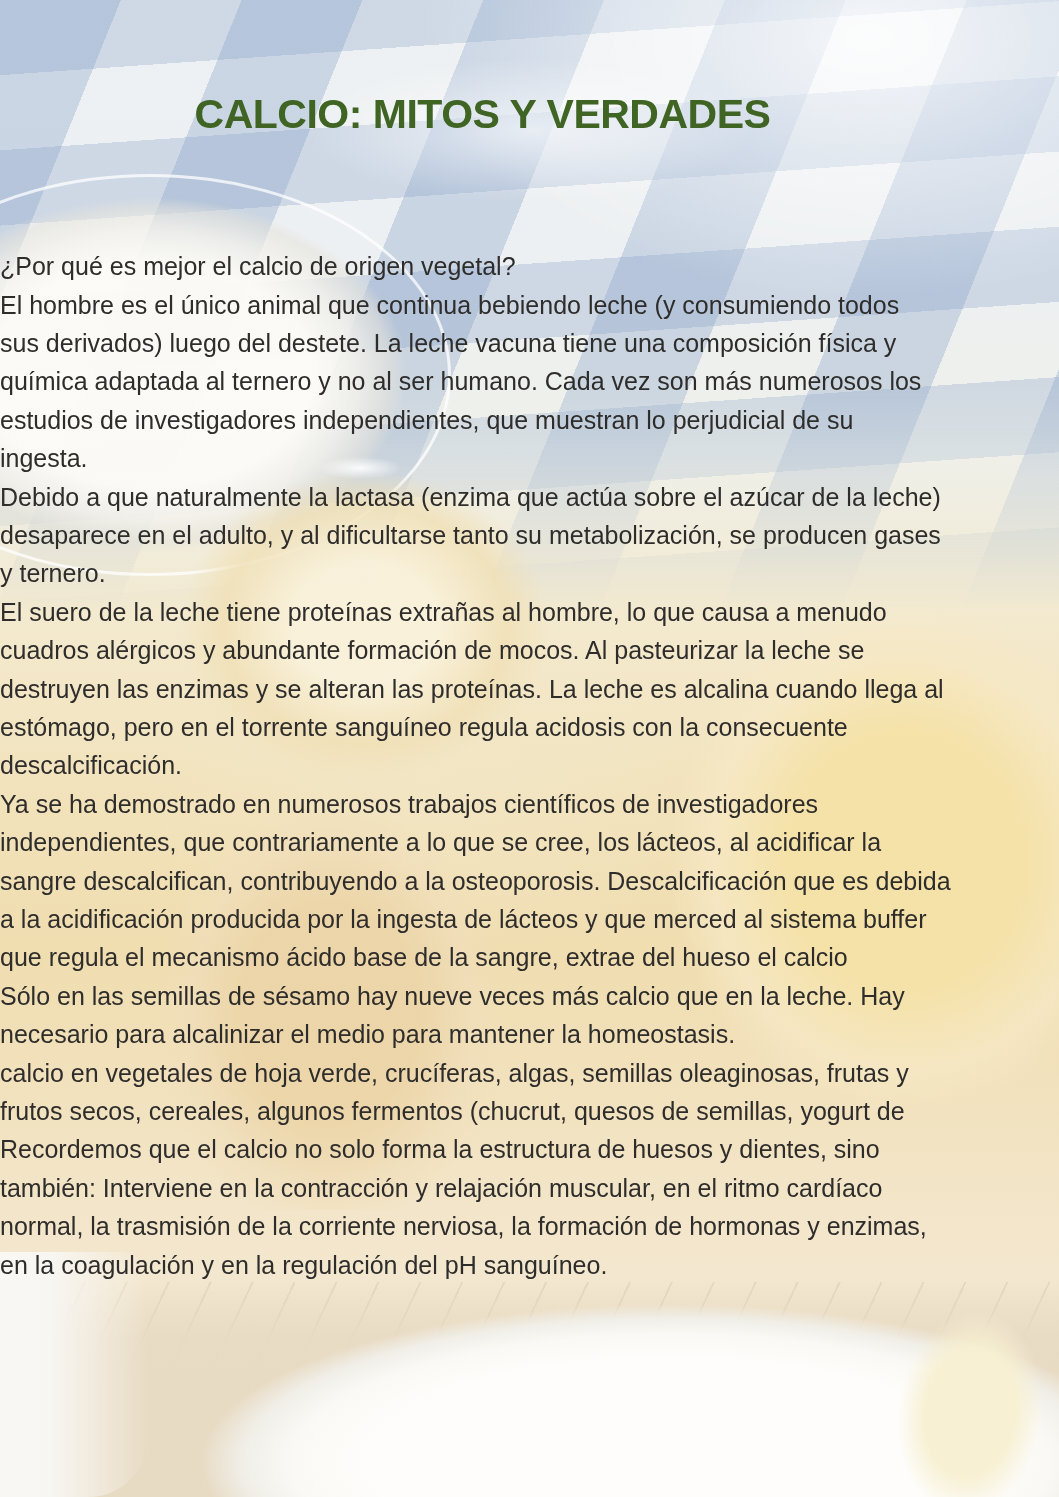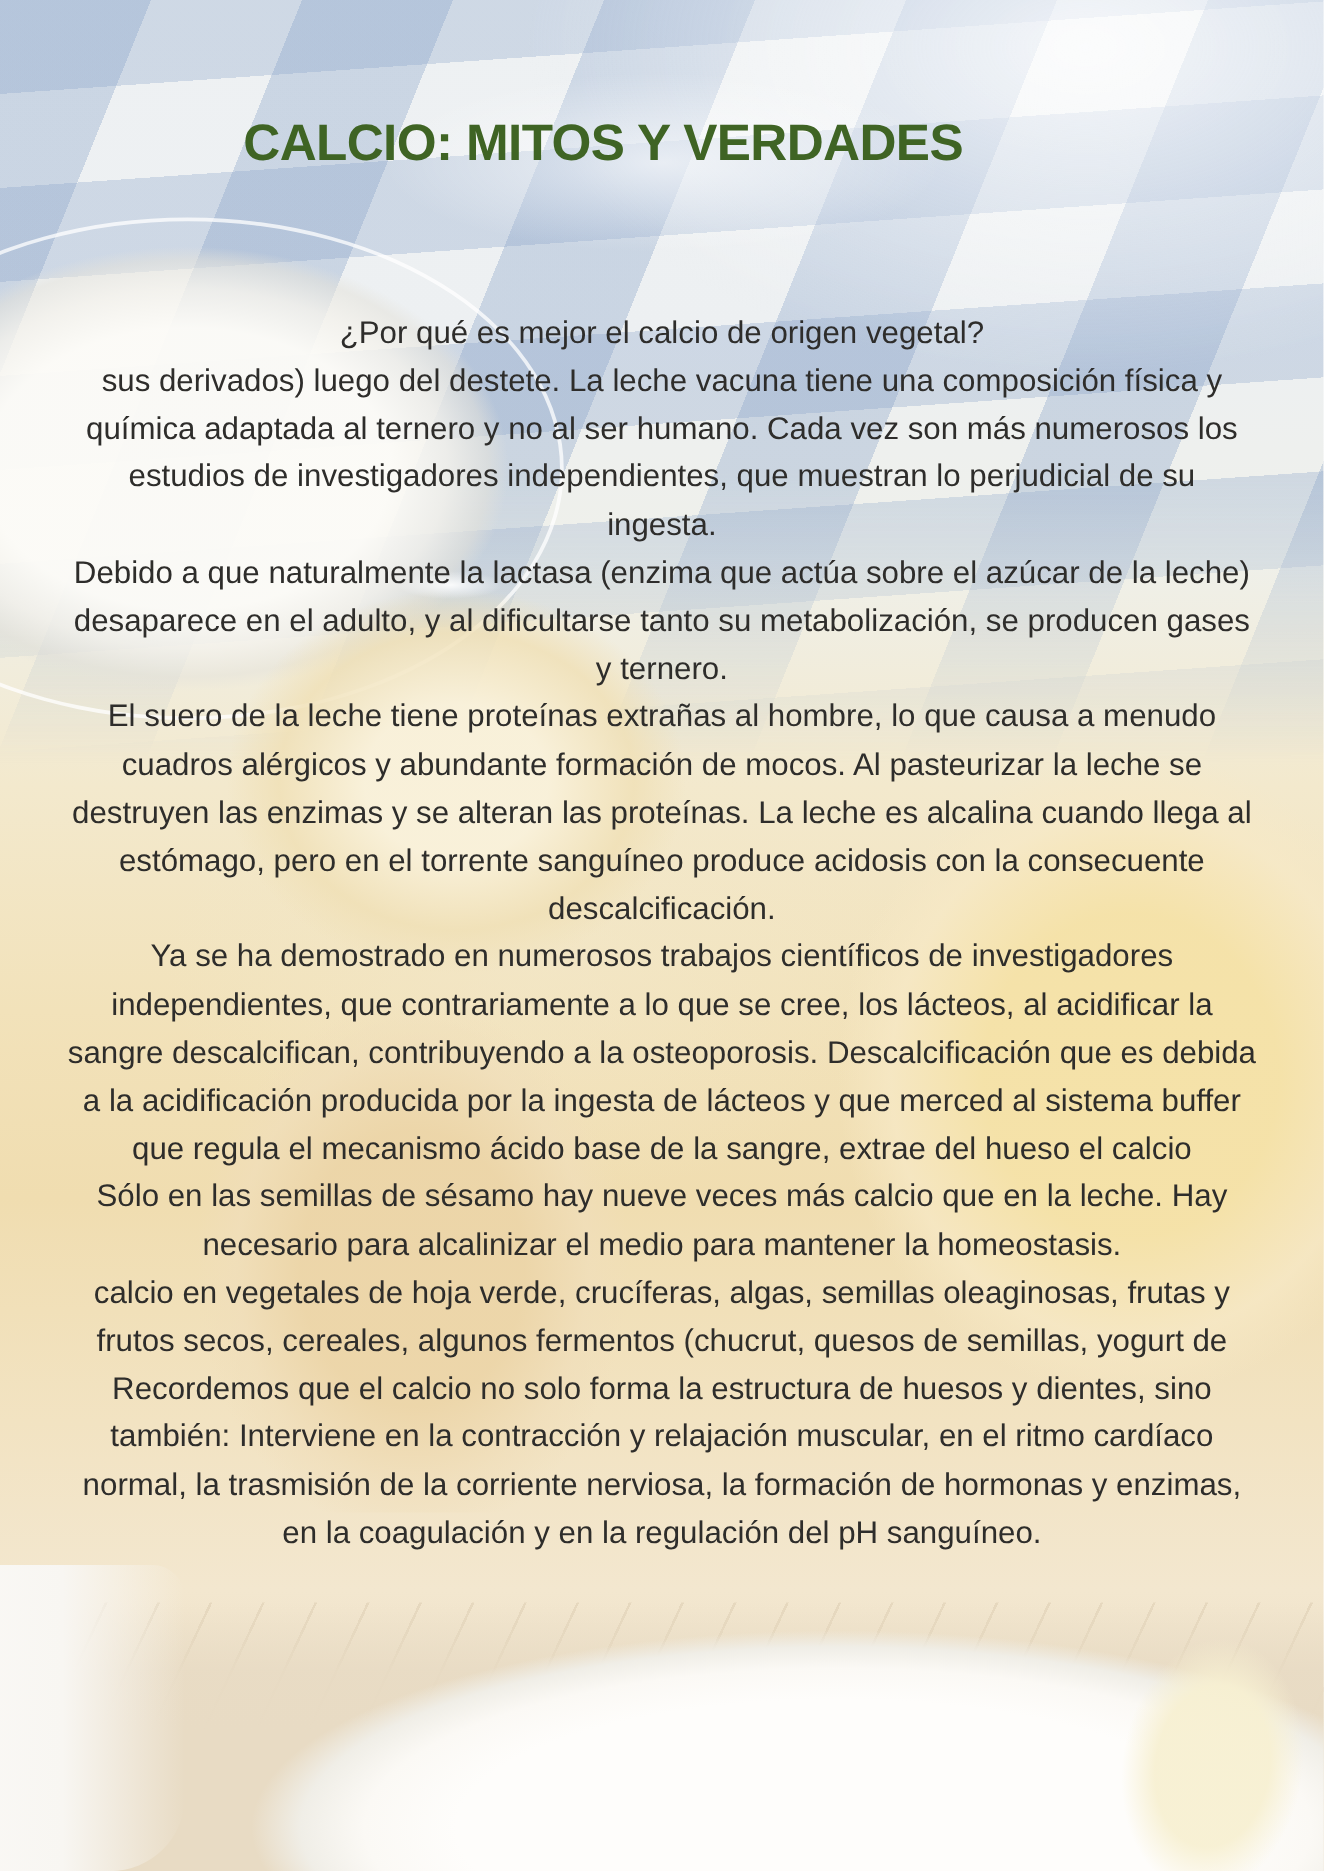--- a/index.html
+++ b/index.html
@@ -99,21 +99,20 @@
     position: relative; left: -47px;
     text-align: center;
     font-size: 41px; line-height: 1.1; font-weight: 700;
     letter-spacing: -0.5px;
     color: var(--title-green, #3f6424);
   }
 
   .body-text { margin-top: 110px; }
 
   .line {
-    text-align: center;
     white-space: nowrap;
     font-size: 25px;
     line-height: 38.4px;
     font-weight: 400;
     color: var(--body-text, #2e2d2b);
   }
 </style>
 </head>
 <body>
 
@@ -128,31 +127,32 @@
     <div class="bg-wood"></div>
     <div class="bg-plate"></div>
     <div class="bg-left-glass"></div>
   </div>
 
   <div class="content">
     <h1 class="title">CALCIO: MITOS Y VERDADES</h1>
     <div class="body-text">
 
     <div class="line">¿Por qué es mejor el calcio de origen vegetal?</div>
+        <div class="line">El hombre es el único animal que continua bebiendo leche (y consumiendo todos</div>
         <div class="line">sus derivados) luego del destete. La leche vacuna tiene una composición física y</div>
         <div class="line">química adaptada al ternero y no al ser humano. Cada vez son más numerosos los</div>
         <div class="line">estudios de investigadores independientes, que muestran lo perjudicial de su</div>
         <div class="line">ingesta.</div>
         <div class="line">Debido a que naturalmente la lactasa (enzima que actúa sobre el azúcar de la leche)</div>
         <div class="line">desaparece en el adulto, y al dificultarse tanto su metabolización, se producen gases</div>
         <div class="line">y ternero.</div>
         <div class="line">El suero de la leche tiene proteínas extrañas al hombre, lo que causa a menudo</div>
         <div class="line">cuadros alérgicos y abundante formación de mocos. Al pasteurizar la leche se</div>
         <div class="line">destruyen las enzimas y se alteran las proteínas. La leche es alcalina cuando llega al</div>
-        <div class="line">estómago, pero en el torrente sanguíneo produce acidosis con la consecuente</div>
+        <div class="line">estómago, pero en el torrente sanguíneo regula acidosis con la consecuente</div>
         <div class="line">descalcificación.</div>
         <div class="line">Ya se ha demostrado en numerosos trabajos científicos de investigadores</div>
         <div class="line">independientes, que contrariamente a lo que se cree, los lácteos, al acidificar la</div>
         <div class="line">sangre descalcifican, contribuyendo a la osteoporosis. Descalcificación que es debida</div>
         <div class="line">a la acidificación producida por la ingesta de lácteos y que merced al sistema buffer</div>
         <div class="line">que regula el mecanismo ácido base de la sangre, extrae del hueso el calcio</div>
         <div class="line">Sólo en las semillas de sésamo hay nueve veces más calcio que en la leche. Hay</div>
         <div class="line">necesario para alcalinizar el medio para mantener la homeostasis.</div>
         <div class="line">calcio en vegetales de hoja verde, crucíferas, algas, semillas oleaginosas, frutas y</div>
         <div class="line">frutos secos, cereales, algunos fermentos (chucrut, quesos de semillas, yogurt de</div>

